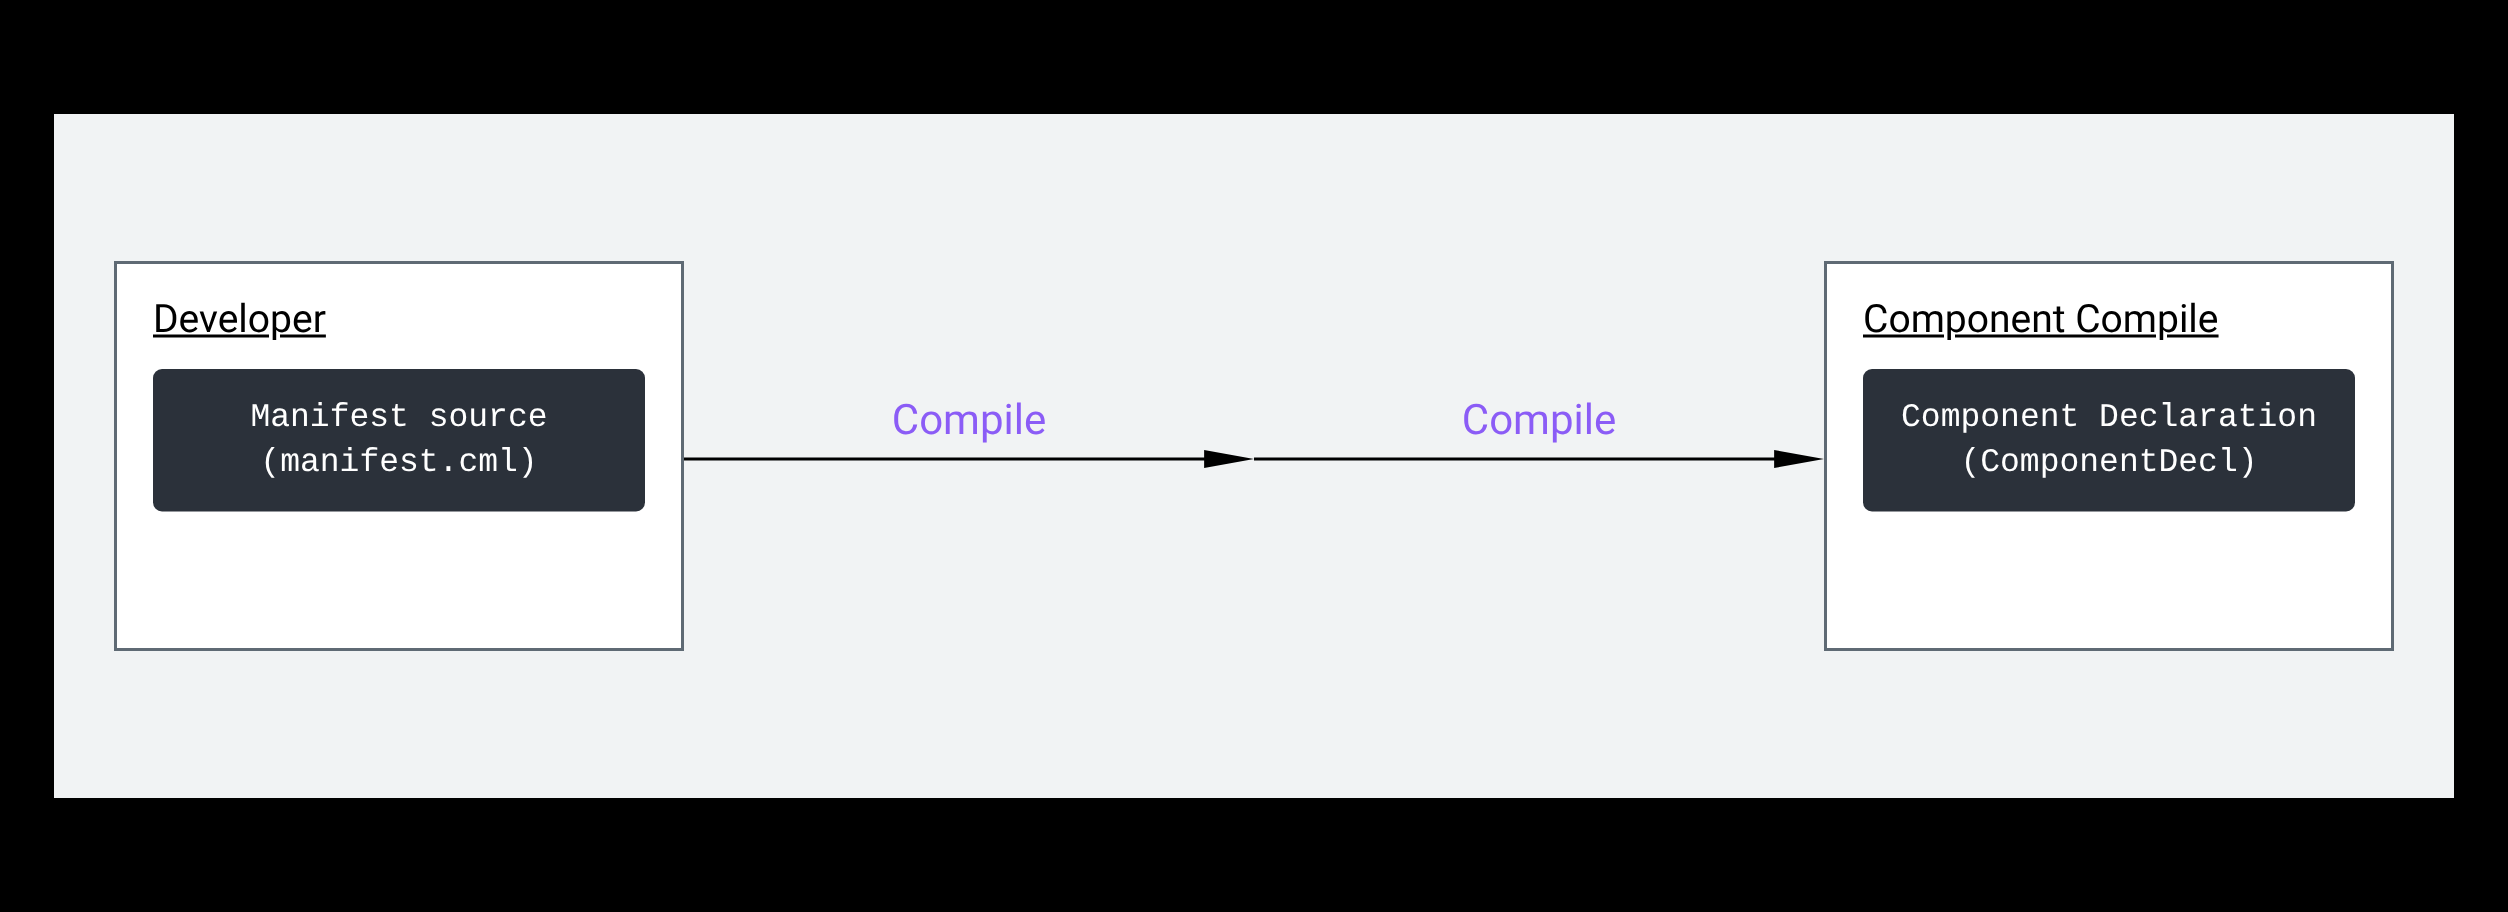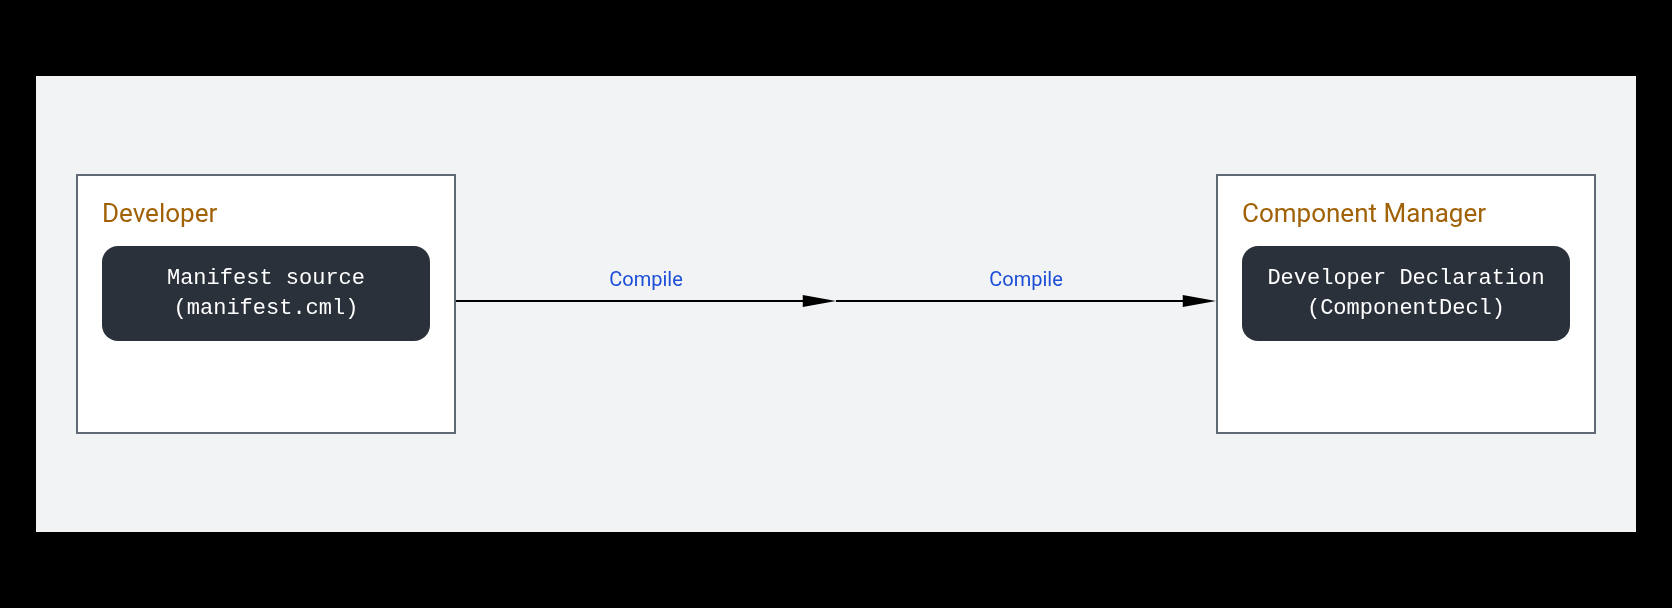--- a/index.html
+++ b/index.html
@@ -28,47 +28,48 @@
     border: 2px solid #5f6a74;
     width: 380px;
     height: 260px;
     padding: 22px 24px;
     display: flex;
     flex-direction: column;
     gap: 18px;
     flex-shrink: 0;
   }
   .stage-title {
-    color: #a16207;
+    color: #000000;
     font-size: 26px;
     font-weight: 400;
+    text-decoration: underline;
   }
   .pill {
     background: #2b313a;
     color: #ffffff;
-    border-radius: 16px;
+    border-radius: 6px;
     padding: 18px 14px;
     font-family: "SFMono-Regular", Consolas, "Liberation Mono", Menlo, monospace;
     font-size: 22px;
     line-height: 1.35;
     text-align: center;
     white-space: pre-line;
   }
   .arrow-wrap {
     flex: 1;
     display: flex;
     flex-direction: column;
     align-items: center;
     justify-content: center;
     position: relative;
     height: 260px;
   }
   .arrow-label {
-    color: #1d4ed8;
-    font-size: 20px;
+    color: #8b5cf6;
+    font-size: 28px;
     font-weight: 400;
     margin-bottom: 0;
     margin-top: -30px;
   }
   .arrow-svg {
     width: 100%;
     height: 20px;
   }
 </style>
 </head>
@@ -93,18 +94,18 @@
 
   <div class="arrow-wrap">
     <div class="arrow-label">Compile</div>
     <svg class="arrow-svg" viewBox="0 0 160 20" preserveAspectRatio="none">
       <line x1="0" y1="10" x2="148" y2="10" stroke="#000000" stroke-width="2"></line>
       <polygon points="160,10 146,4 146,16" fill="#000000"></polygon>
     </svg>
   </div>
 
   <div class="stage">
-    <div class="stage-title">Component Manager</div>
-    <div class="pill"><span>Developer Declaration</span>
+    <div class="stage-title">Component Compile</div>
+    <div class="pill"><span>Component Declaration</span>
 <span>(ComponentDecl)</span></div>
   </div>
 
 </div>
 
 </body></html>

